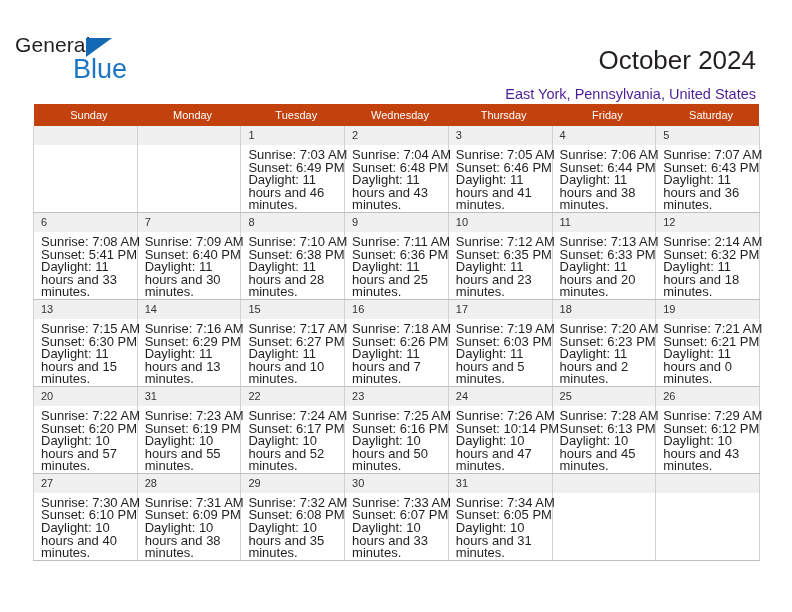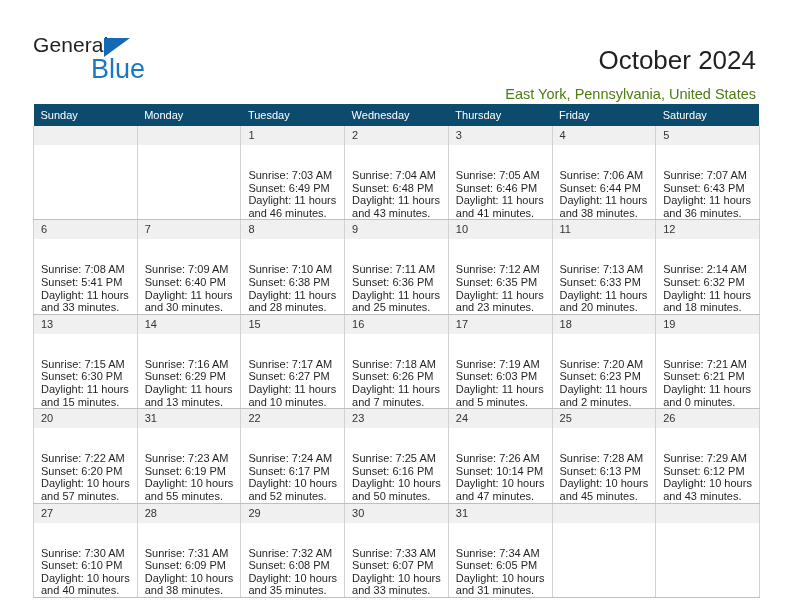--- a/index.html
+++ b/index.html
@@ -24,21 +24,21 @@
   
   .header {
     position: absolute;
     left: 0;
     top: 0;
     width: 792px;
     height: 100px;
   }
   .logo {
     position: absolute;
-    left: 33px;
+    left: 15px;
     top: 33px;
     width: 180px;
     height: 46px;
   }
   .logo-general {
     position: absolute;
     left: 0;
     top: 0;
     font-size: 21px;
     letter-spacing: 0.1px;
@@ -72,43 +72,43 @@
   .month-title {
     font-size: 26px;
     font-weight: normal;
     color: #231f20;
     line-height: 32px;
     margin: 0;
     white-space: nowrap;
   }
   .location {
     font-size: 14.5px;
-    color: #4d7c0f;
+    color: #4c1d95;
     line-height: 20px;
     margin: 8px 0 4px 0;
     white-space: nowrap;
   }
 
   
   .calendar {
     position: absolute;
     left: 33px;
     top: 104px;
     width: 726px;
     border-collapse: collapse;
     table-layout: fixed;
   }
   .calendar col { width: 103.71px; }
 
   thead th {
-    background: #0c4a6e;
+    background: #c2410c;
     color: #ffffff;
     font-size: 11px;
     font-weight: normal;
-    text-align: left;
+    text-align: center;
     padding: 5px 0 5px 7px;
     height: 11px;
     border: none;
   }
 
   tbody td {
     vertical-align: top;
     height: 78px;
     padding: 0;
     border-left: 1px solid #d2d2d2;
@@ -126,24 +126,23 @@
     font-size: 11px;
     color: #333333;
     padding: 4px 0 4px 7px;
     line-height: 11px;
     height: 11px;
   }
   td.empty .daynum { background: #f0f0f0; color: transparent; }
 
   .info {
     padding: 4px 5px 0 7px;
-    font-size: 11px;
+    font-size: 13px;
     line-height: 12.6px;
     color: #231f20;
-    margin-top: 20px;
   }
   .info div { white-space: nowrap; }
   .info .daylight { white-space: normal; }
 </style>
 </head>
 <body>
 
 <div class="page">
 
   <div class="header">

